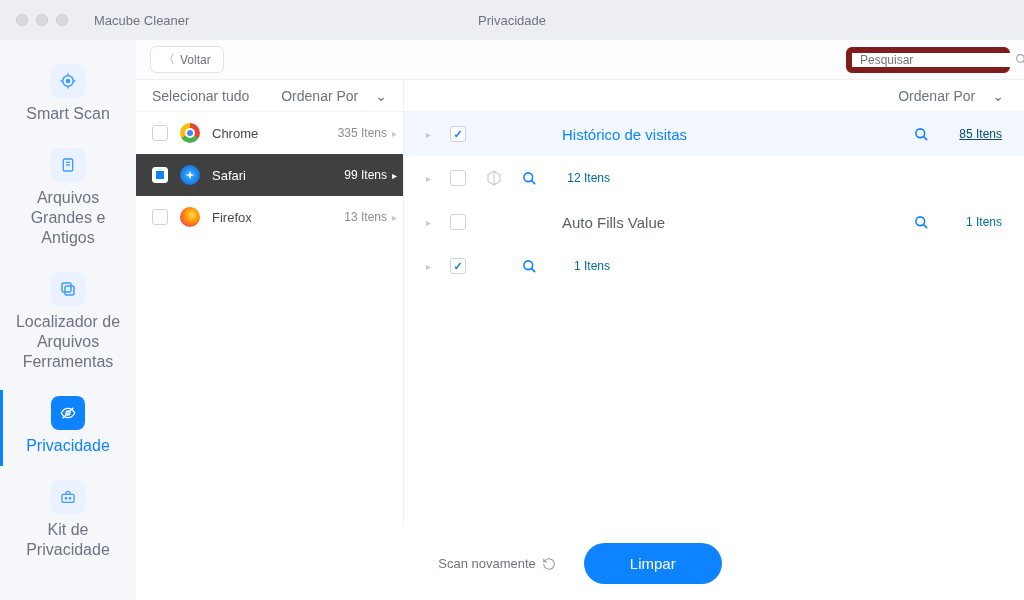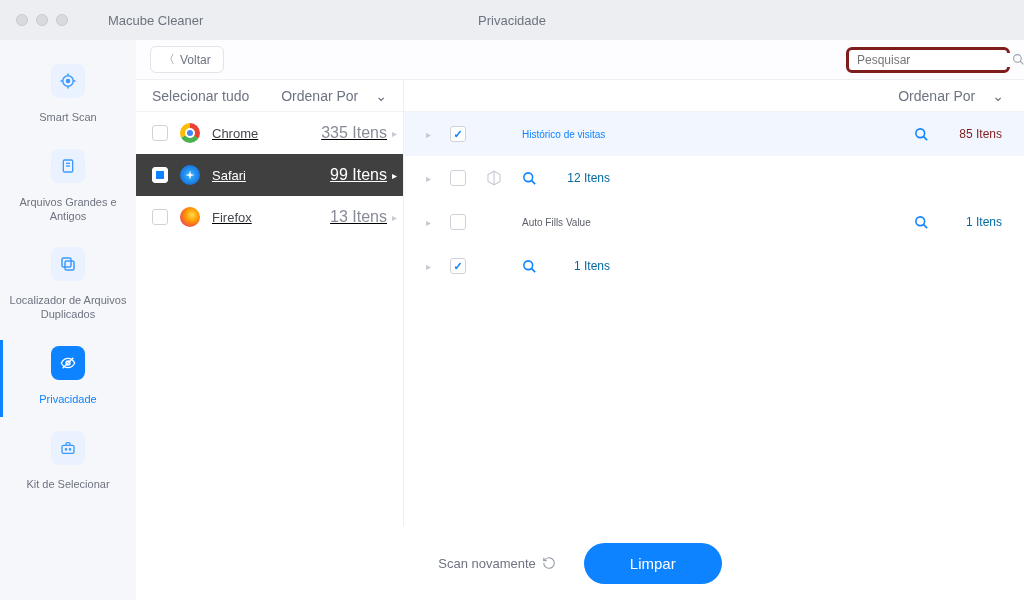--- a/index.html
+++ b/index.html
@@ -1,66 +1,66 @@
 <!DOCTYPE html>
 <html><head>
 <meta charset="utf-8">
 <style>
 * { box-sizing: border-box; margin: 0; padding: 0; font-family: -apple-system, BlinkMacSystemFont, "Segoe UI", sans-serif; }
 body { width: 1024px; height: 600px; background: #fff; overflow: hidden; }
 .titlebar { height: 40px; background: #eceef1; display: flex; align-items: center; padding: 0 16px; position: relative; }
 .traffic { display: flex; gap: 8px; }
 .dot { width: 12px; height: 12px; border-radius: 50%; background: #d8dade; border: 1px solid #c9cbd0; }
-.app-title { font-size: 13px; color: #6d7380; margin-left: 40px; }
+.app-title { font-size: 13px; color: #6d7380; margin-left: 26px; }
 .win-title { position: absolute; left: 50%; transform: translateX(-50%); font-size: 13px; color: #6d7380; }
 .main { display: flex; height: 560px; }
 .sidebar { width: 136px; background: #f6f7fa; display: flex; flex-direction: column; padding-top: 14px; }
 .side-item { display: flex; flex-direction: column; align-items: center; padding: 10px 6px 14px; cursor: pointer; position: relative; }
 .side-item.active::before { content:""; position:absolute; left:0; top:4px; bottom:4px; width:3px; background:#0e83ff; }
 .side-icon { width: 34px; height: 34px; border-radius: 8px; background: #e9f2fe; display:flex; align-items:center; justify-content:center; margin-bottom:6px; }
 .side-item.active .side-icon { background:#0e83ff; }
-.side-label { font-size: 11px; color:#6d7380; text-align:center; line-height:1.25;margin-top:7px; }
+.side-label { font-size: 16px; color:#6d7380; text-align:center; line-height:1.25; }
 .side-item.active .side-label { color:#0e83ff; }
 .content { flex:1; display:flex; flex-direction:column; }
 .toolbar { height: 40px; background:#fdfdff; border-bottom:1px solid #efeff2; display:flex; align-items:center; padding: 0 14px; gap:10px; }
 .back-btn { border:1px solid #e3e4e8; background:#fff; border-radius:6px; padding:4px 12px; font-size:12px; color:#6d7380; display:flex; align-items:center; gap:5px; cursor:pointer; }
 .spacer { flex:1; }
-.search { width:164px; height:26px; border:3px solid #7f1d1d; border-radius: 6px; background:#fff; display:flex; align-items:center; padding:0 8px; }
+.search { width:164px; height:26px; border:6px solid #7f1d1d; border-radius: 6px; background:#fff; display:flex; align-items:center; padding:0 8px; }
 .search input { border:none; outline:none; flex:1; font-size:12px; color:#6d7380; }
 .columns { flex:1; display:flex; }
 .col-left { width: 268px; border-right:1px solid #efeff2; display:flex; flex-direction:column; }
 .col-header { height: 32px; display:flex; align-items:center; justify-content:space-between; padding:0 16px; font-size:14px; color:#6d7380; border-bottom:1px solid #f2f2f5; }
 .sort { display:flex; align-items:center; gap:17px; cursor:pointer; }
-.browser-row { height: 42px; display:flex; align-items:center; padding:0 16px; gap:12px; cursor:pointer; position:relative;text-decoration:underline; }
+.browser-row { height: 42px; display:flex; align-items:center; padding:0 16px; gap:12px; cursor:pointer; position:relative; }
 .browser-row .chk { width:16px; height:16px; border:1px solid #cfd2d9; border-radius:3px; background:#fff; }
 .browser-row.selected { background:#404040; color:#fff; }
 .browser-row.selected .chk { border-color:#fff; background:#fff; display:flex; align-items:center; justify-content:center; }
 .browser-row.selected .chk::after { content:""; width:8px; height:8px; background:#0e83ff; }
 .browser-row .bicon { width:20px; height:20px; border-radius:50%; }
 .browser-row .name { font-size:13px; flex:1; }
-.browser-row .count { font-size:16px; }
+.browser-row .count { font-size:12px; }
 .browser-row:not(.selected) .name { color:#45484f; }
 .browser-row:not(.selected) .count { color:#888c96; }
 .browser-row .arrow { position:absolute; right:6px; color:#c7cad2; font-size:10px; }
 .browser-row.selected .arrow { color:#fff; }
 .col-right { flex:1; display:flex; flex-direction:column; }
 .col-right .col-header { justify-content:flex-end; padding-right:20px; }
 .cat-row { height:44px; display:flex; align-items:center; padding:0 22px; gap:18px; cursor:pointer; }
 .cat-row.highlight { background:#f2f7ff; }
 .cat-row .arrow2 { color:#c6c9d1; font-size:10px; width:6px; }
 .cat-row .chk2 { width:16px; height:16px; border:1px solid #cfd2d9; border-radius:3px; background:#fff; display:flex; align-items:center; justify-content:center; }
 .cat-row .chk2.checked::after { content:"✓"; color:#0e83ff; font-size:11px; font-weight:700; }
 .cat-row .cicon { width:20px; height:20px; display:flex; align-items:center; justify-content:center; color:#c7cad2; }
-.cat-row .cname { font-size:10px; color:#5a5e67; flex:1; }
+.cat-row .cname { font-size:15px; color:#5a5e67; flex:1;margin-left:40px; }
 .cat-row.highlight .cname { color:#0e83ff; }
 .cat-row .mag { color:#0e83ff; }
 .cat-row .ccount { font-size:12px; color:#0369a1; min-width:55px; text-align:right; }
-.cat-row.highlight .ccount { color:#7f1d1d; }
+.cat-row.highlight .ccount { color:#0c4a6e;text-decoration:underline; }
 .footer { height:74px; display:flex; align-items:center; justify-content:center; gap:28px; }
-.rescan { font-size:13px; color:#6d7380; display:flex; align-items:center; gap:6px; cursor:pointer; }
+.rescan { font-size:13px; color:#6d7380; display:flex; align-items:flex-end; gap:6px; cursor:pointer; }
 .clean-btn { background:#0e83ff; color:#fff; border:none; border-radius:24px; padding: 12px 46px; font-size:15px; cursor:pointer; }
 svg { display:block; }
 </style>
 </head>
 <body>
 
 <div class="titlebar">
   <div class="traffic">
     <div class="dot"></div>
     <div class="dot"></div>
@@ -98,21 +98,21 @@
       <div class="side-label">Arquivos Grandes e Antigos</div>
     </div>
 
     <div class="side-item">
       <div class="side-icon">
         <svg width="18" height="18" viewBox="0 0 24 24" fill="none" stroke="#3d9bff" stroke-width="2">
             <rect x="4" y="4" width="12" height="12" rx="2"></rect>
             <rect x="8" y="8" width="12" height="12" rx="2"></rect>
           </svg>
       </div>
-      <div class="side-label">Localizador de Arquivos Duplicados</div>
+      <div class="side-label">Localizador de Arquivos Ferramentas</div>
     </div>
 
 
     <div class="side-item active">
       <div class="side-icon">
         <svg width="20" height="16" viewBox="0 0 24 24" fill="none" stroke="#fff" stroke-width="2">
             <path d="M2 12s3.5-7 10-7 10 7 10 7-3.5 7-10 7S2 12 2 12z"></path>
             <circle cx="12" cy="12" r="3"></circle>
             <line x1="4" y1="20" x2="20" y2="4"></line>
           </svg>
@@ -122,21 +122,21 @@
 
     <div class="side-item">
       <div class="side-icon">
         <svg width="18" height="16" viewBox="0 0 24 24" fill="none" stroke="#3d9bff" stroke-width="2">
             <rect x="3" y="8" width="18" height="12" rx="2"></rect>
             <path d="M9 8V6a2 2 0 012-2h2a2 2 0 012 2v2"></path>
             <circle cx="9" cy="14" r="1" fill="#3d9bff"></circle>
             <circle cx="15" cy="14" r="1" fill="#3d9bff"></circle>
           </svg>
       </div>
-      <div class="side-label">Kit de Selecionar</div>
+      <div class="side-label">Kit de Privacidade</div>
     </div>
 
   </div>
 
   <div class="content">
     <div class="toolbar">
       <button class="back-btn">
         <span>〈</span>
         <span>Voltar</span>
       </button>

